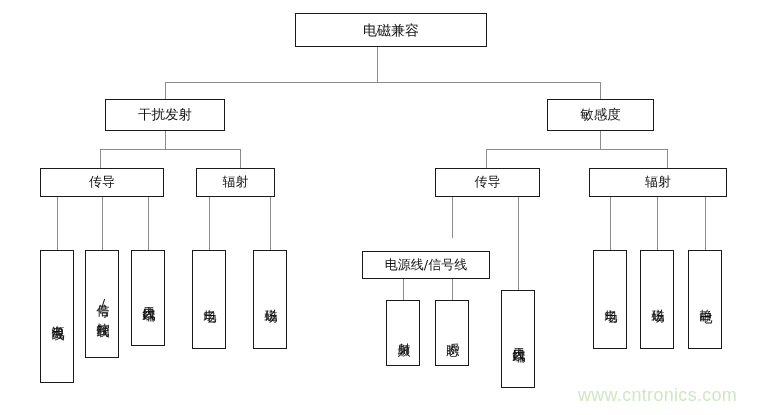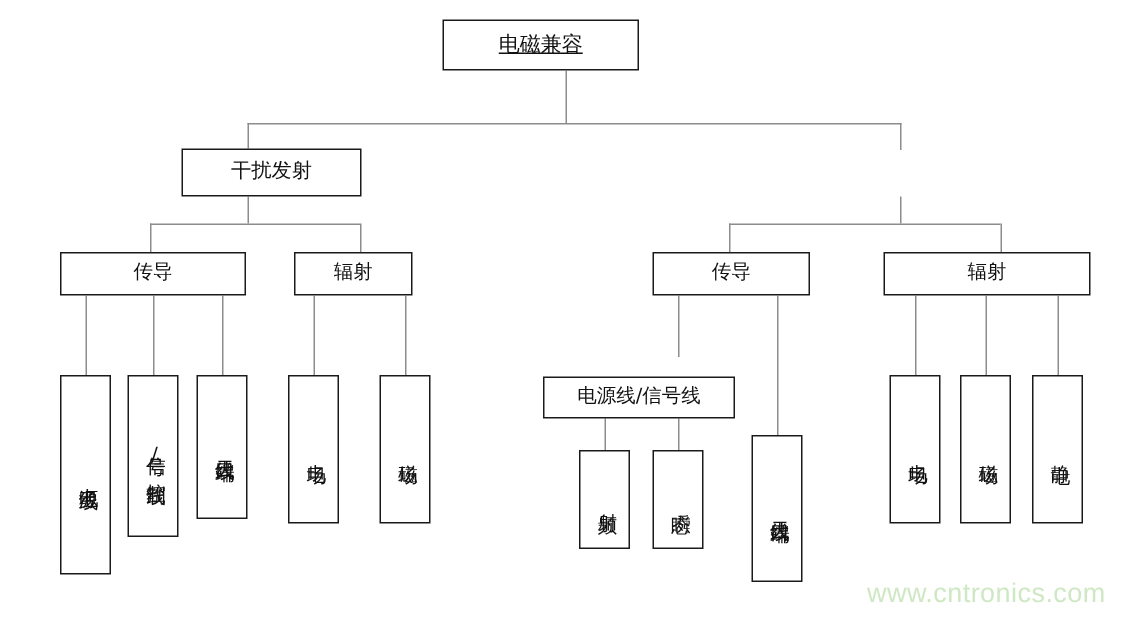--- a/index.html
+++ b/index.html
@@ -34,21 +34,20 @@
   .node.vert {
     writing-mode: vertical-rl;
     text-orientation: upright;
     letter-spacing: 1px;
   }
   .node.root {
     font-size: 14px;
   }
   .node.lvl2 {
     font-size: 13.5px;
-    margin-left: 16px;
   }
   .conn {
     position: absolute;
     background: #8c8c8c;
     z-index: 1;
   }
   .conn.h { height: 1px; }
   .conn.v { width: 1px; }
   .watermark {
     position: absolute;
@@ -91,24 +90,25 @@
   <div class="conn v" style="left:452px; top:197px; height:41px;"></div>
   <div class="conn v" style="left:518px; top:197px; height:93px;"></div>
 
   <div class="conn v" style="left:403px; top:266px; height:34px;"></div>
   <div class="conn v" style="left:452px; top:266px; height:34px;"></div>
 
   <div class="conn v" style="left:610px; top:197px; height:53px;"></div>
   <div class="conn v" style="left:657px; top:197px; height:53px;"></div>
   <div class="conn v" style="left:705px; top:197px; height:53px;"></div>
 
-  <div class="node root" style="left:295px; top:13px; width:131px; height:34px;text-decoration:underline;">电磁兼容</div>
+  <div class="node root" style="left:295px; top:13px; width:192px; height:34px;">电磁兼容</div>
 
   <div class="node lvl2" style="left:105px; top:99px; width:120px; height:32px;">干扰发射</div>
 
+  <div class="node lvl2" style="left:547px; top:99px; width:107px; height:32px;">敏感度</div>
 
   <div class="node" style="left:40px; top:168px; width:124px; height:29px;">传导</div>
 
   <div class="node" style="left:196px; top:168px; width:79px; height:29px;">辐射</div>
 
   <div class="node" style="left:435px; top:168px; width:105px; height:29px;">传导</div>
 
   <div class="node" style="left:589px; top:168px; width:138px; height:29px;">辐射</div>
 
   <div class="node vert" style="left:40px; top:250px; width:34px; height:133px;">电源线</div>

